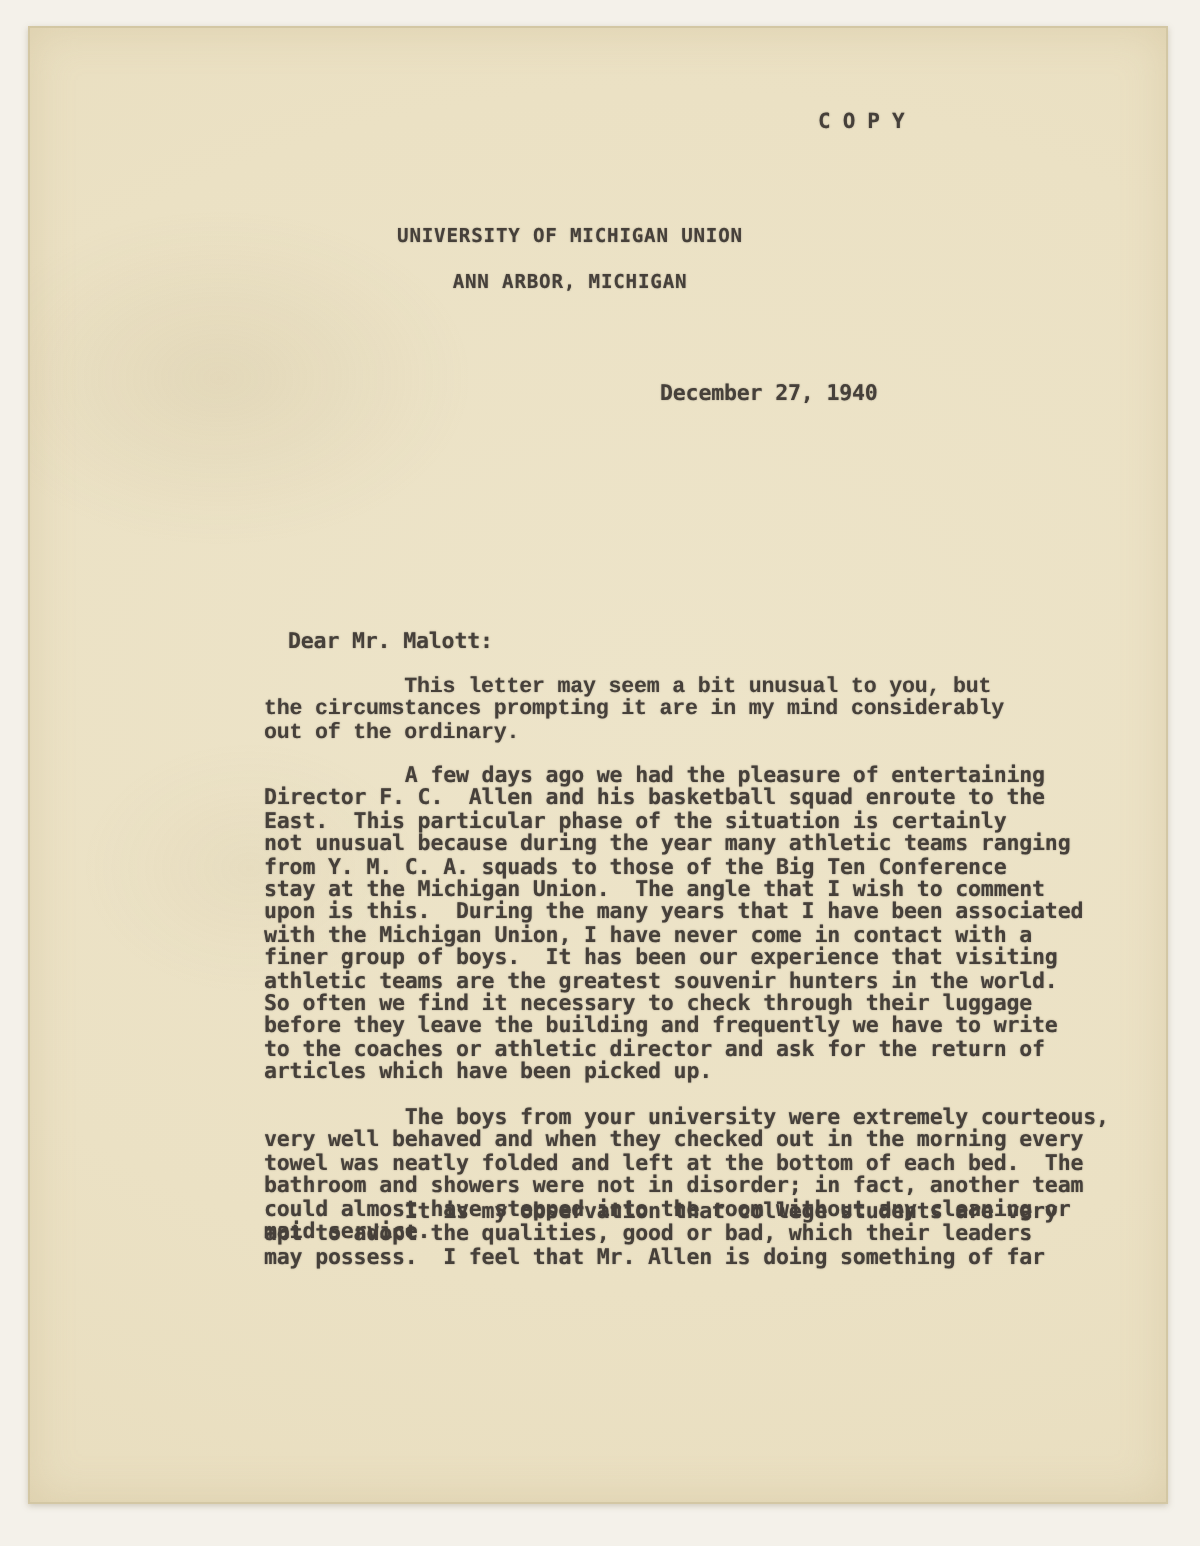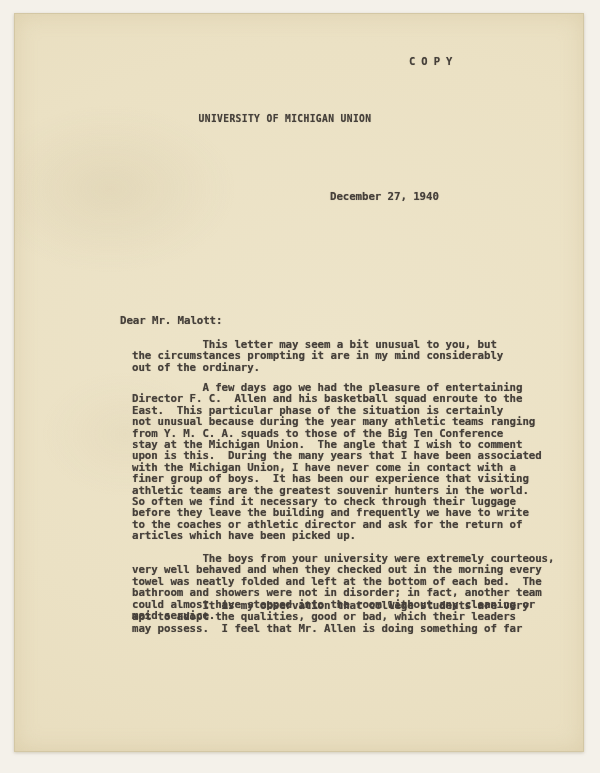--- a/index.html
+++ b/index.html
@@ -48,37 +48,38 @@
     text-align:center;
     font-size:9.6px;
     letter-spacing:0.4px;
   }
   .lh1{top:99px;}
   .lh2{top:122px;}
   .sender-block{left:60px;top:166px;}
   .sender-title-line{padding-left:5px;}
   .date-line{left:315px;top:177px;}
   .recipient-block{left:117px;top:256px;}
-  .salutation-line{left:105px;top:301px;}
+  .salutation-line{left:129px;top:301px;}
   .para{left:117px;width:440px;}
-  .p1{top:325px;}
+  .p1{top:325px;font-family:Liberation Mono, monospace;}
   .p2{top:368px;}
   .p3{top:539px;}
   .p4{top:586px;}
 </style>
 </head>
 <body>
 
 <div class="scan">
   <div class="paper">
 
     <div class="ink copy-stamp">COPY</div>
 
     <div class="ink letterhead lh1">UNIVERSITY OF MICHIGAN UNION</div>
 
+    <div class="ink letterhead lh2">ANN ARBOR, MICHIGAN</div>
 
 
     <div class="ink date-line">December 27, 1940</div>
 
 
     <div class="ink salutation-line">Dear Mr. Malott:</div>
 
     <div class="ink para p1">           This letter may seem a bit unusual to you, but
 the circumstances prompting it are in my mind considerably
 out of the ordinary.</div>

